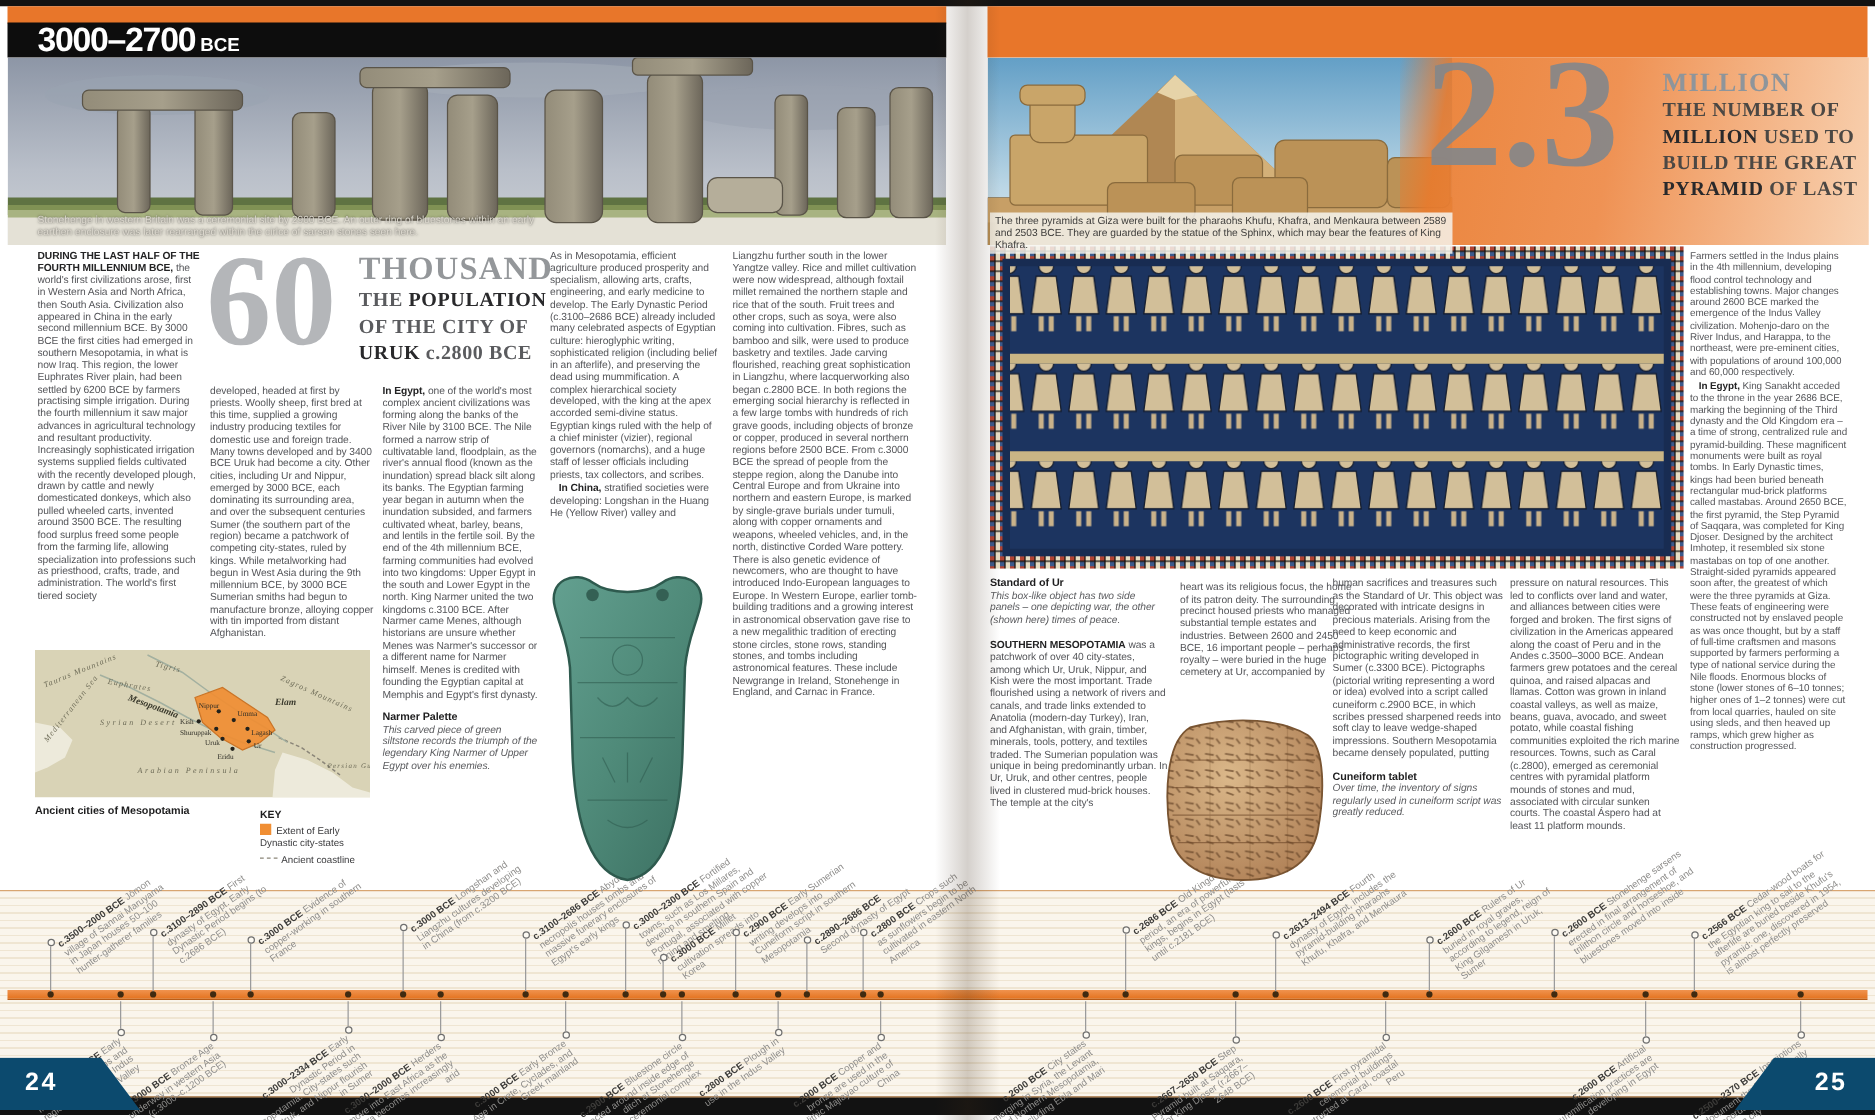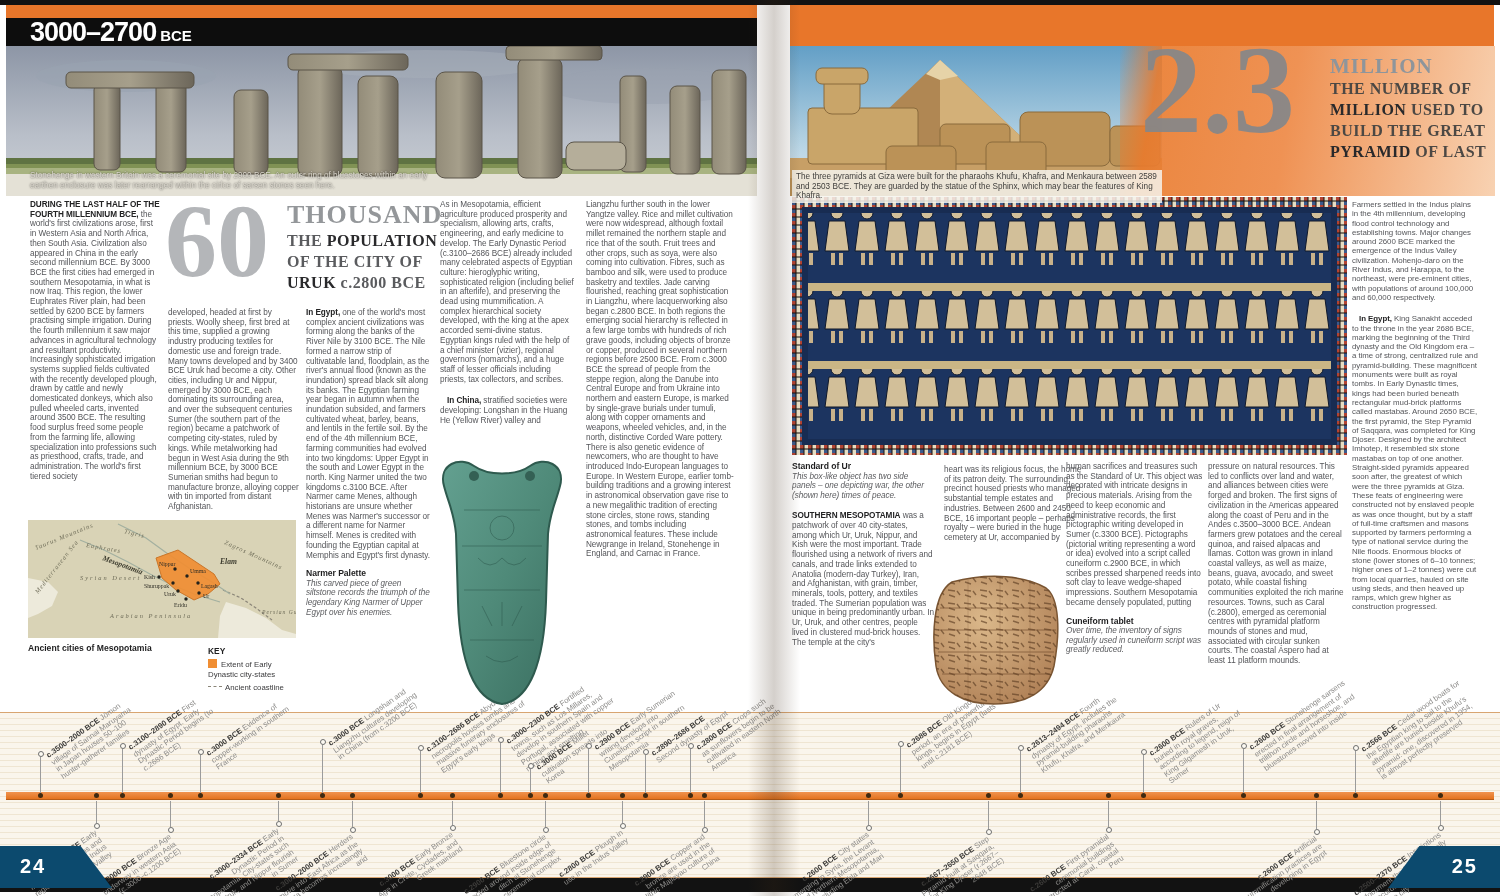--- a/index.html
+++ b/index.html
@@ -23,21 +23,21 @@
   .sl{font-size:16px;line-height:21px;color:#5a5b5e;letter-spacing:.5px;white-space:nowrap;font-weight:bold;}
   .sl b{color:#29292b;}
   #stat23 .num{color:#83878b;opacity:.9;}
   #stat23 .unit{color:#8e959b;}
   #stat23 .sl{color:#4c4844;}
   .panel23{position:absolute;left:1120px;top:46px;width:375px;height:150px;
     background:linear-gradient(100deg,rgba(233,122,44,0) 0px,rgba(233,122,44,.9) 42px,#ef9254 45%,#f8d2b2 100%);}
   
   .col{position:absolute;font-size:8.2px;line-height:9.7px;color:#55565a;letter-spacing:-.05px;text-align:left;}
   .col b{color:#232324;}
-  .col .p2{text-indent:7px;display:block;margin-top:12px;}
+  .col .p2{text-indent:7px;display:block;margin-top:2px;}
   .capblock{font-size:8.2px;line-height:9.6px;}
   .capblock .ct{font-weight:bold;color:#1e1e1f;font-size:8.6px;}
   .capblock .cx{font-style:italic;color:#5c5d60;}
   
   .keyblock{position:absolute;font-size:7.8px;color:#3a3a3c;line-height:10px;}
   .keyblock .kt{font-weight:bold;font-size:8.4px;color:#1e1e1f;}
   .swatch{display:inline-block;width:9px;height:9px;background:#f08e33;vertical-align:-1px;margin-right:4px;}
   .dashline{display:inline-block;width:14px;border-top:1.6px dashed #8a8578;vertical-align:3px;margin-right:3px;}
   
   #band{position:absolute;left:0;top:712px;width:1500px;height:164px;

